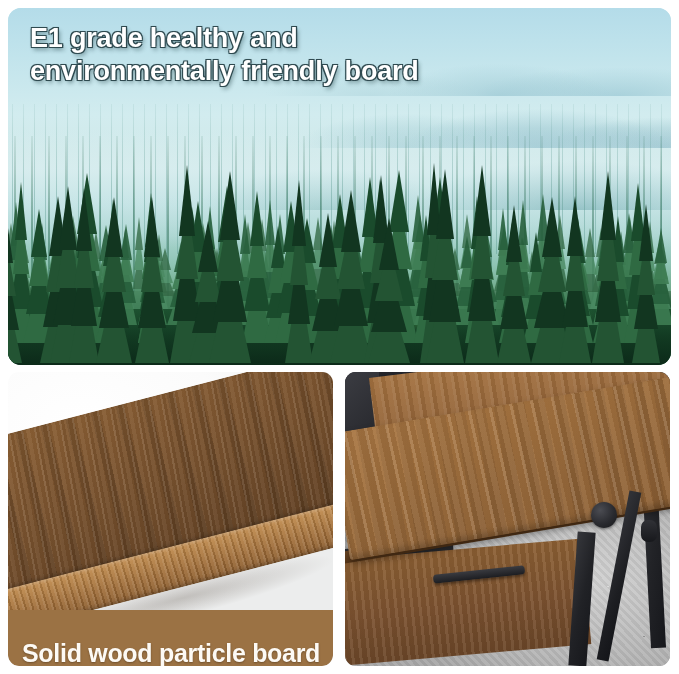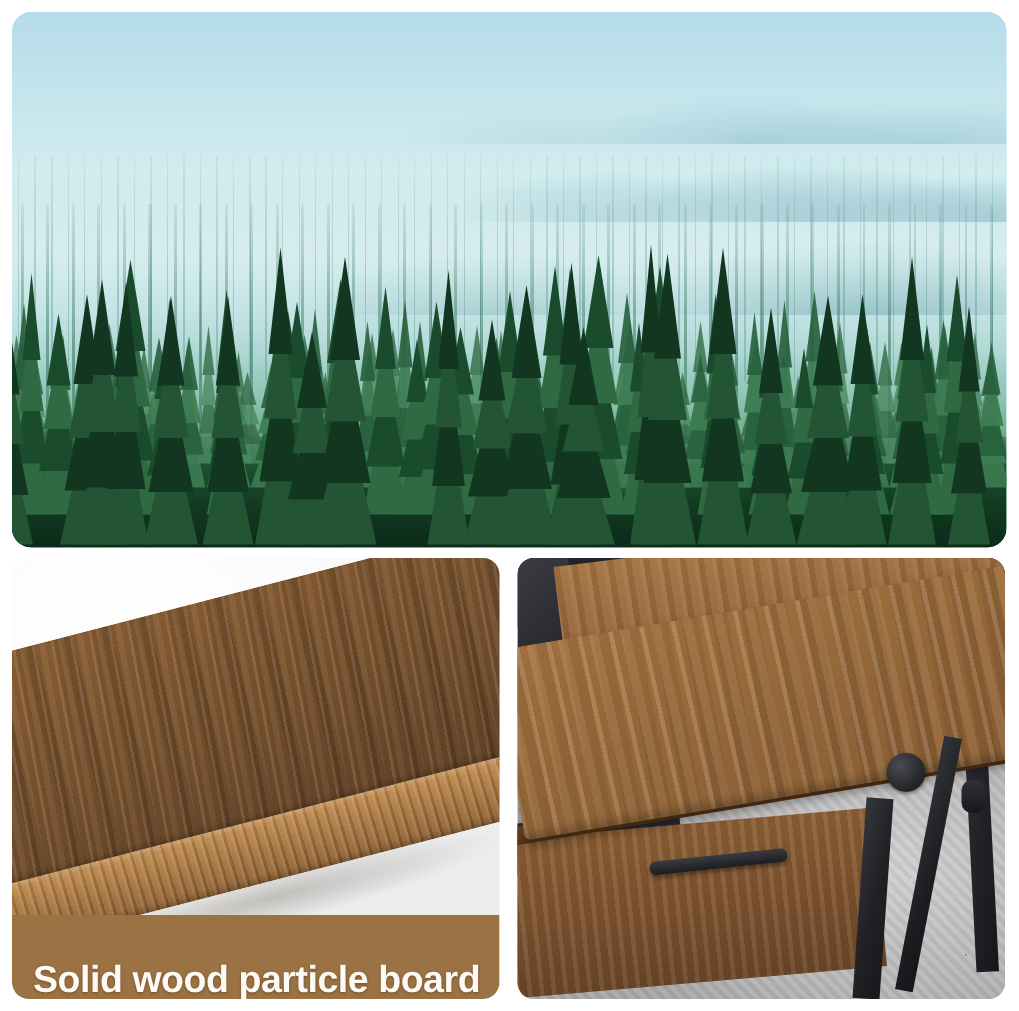--- a/index.html
+++ b/index.html
@@ -1051,20 +1051,24 @@
           <i style="border-left-width: 8.43983px; border-right-width: 8.43983px; border-bottom-width: 69.919px; border-bottom-color: rgb(18, 54, 32); bottom: 123.386px;"></i>
         </div>
         <div class="spruce" style="left: 623.667px; bottom: 2px; width: 29.0046px; height: 170.323px; opacity: 1;">
           <i style="border-left-width: 14.5023px; border-right-width: 14.5023px; border-bottom-width: 78.3487px; border-bottom-color: rgb(35, 84, 51); bottom: 0px;"></i>
           <i style="border-left-width: 12.1094px; border-right-width: 12.1094px; border-bottom-width: 71.5358px; border-bottom-color: rgb(18, 54, 32); bottom: 34.0647px;"></i>
           <i style="border-left-width: 9.71654px; border-right-width: 9.71654px; border-bottom-width: 64.7229px; border-bottom-color: rgb(35, 84, 51); bottom: 68.1293px;"></i>
           <i style="border-left-width: 7.32366px; border-right-width: 7.32366px; border-bottom-width: 57.9099px; border-bottom-color: rgb(18, 54, 32); bottom: 102.194px;"></i>
         </div>
       </div>
 
+    <div class="headline">
+      <span>E1 grade healthy and</span>
+      <span>environmentally friendly board</span>
+    </div>
   </div>
 
   <div class="panels">
 
     <div class="panel">
       <div class="bg-white"></div>
       <div class="board-shadow"></div>
       <div class="board">
         <div class="board-top"></div>
         <div class="board-edge"></div>

